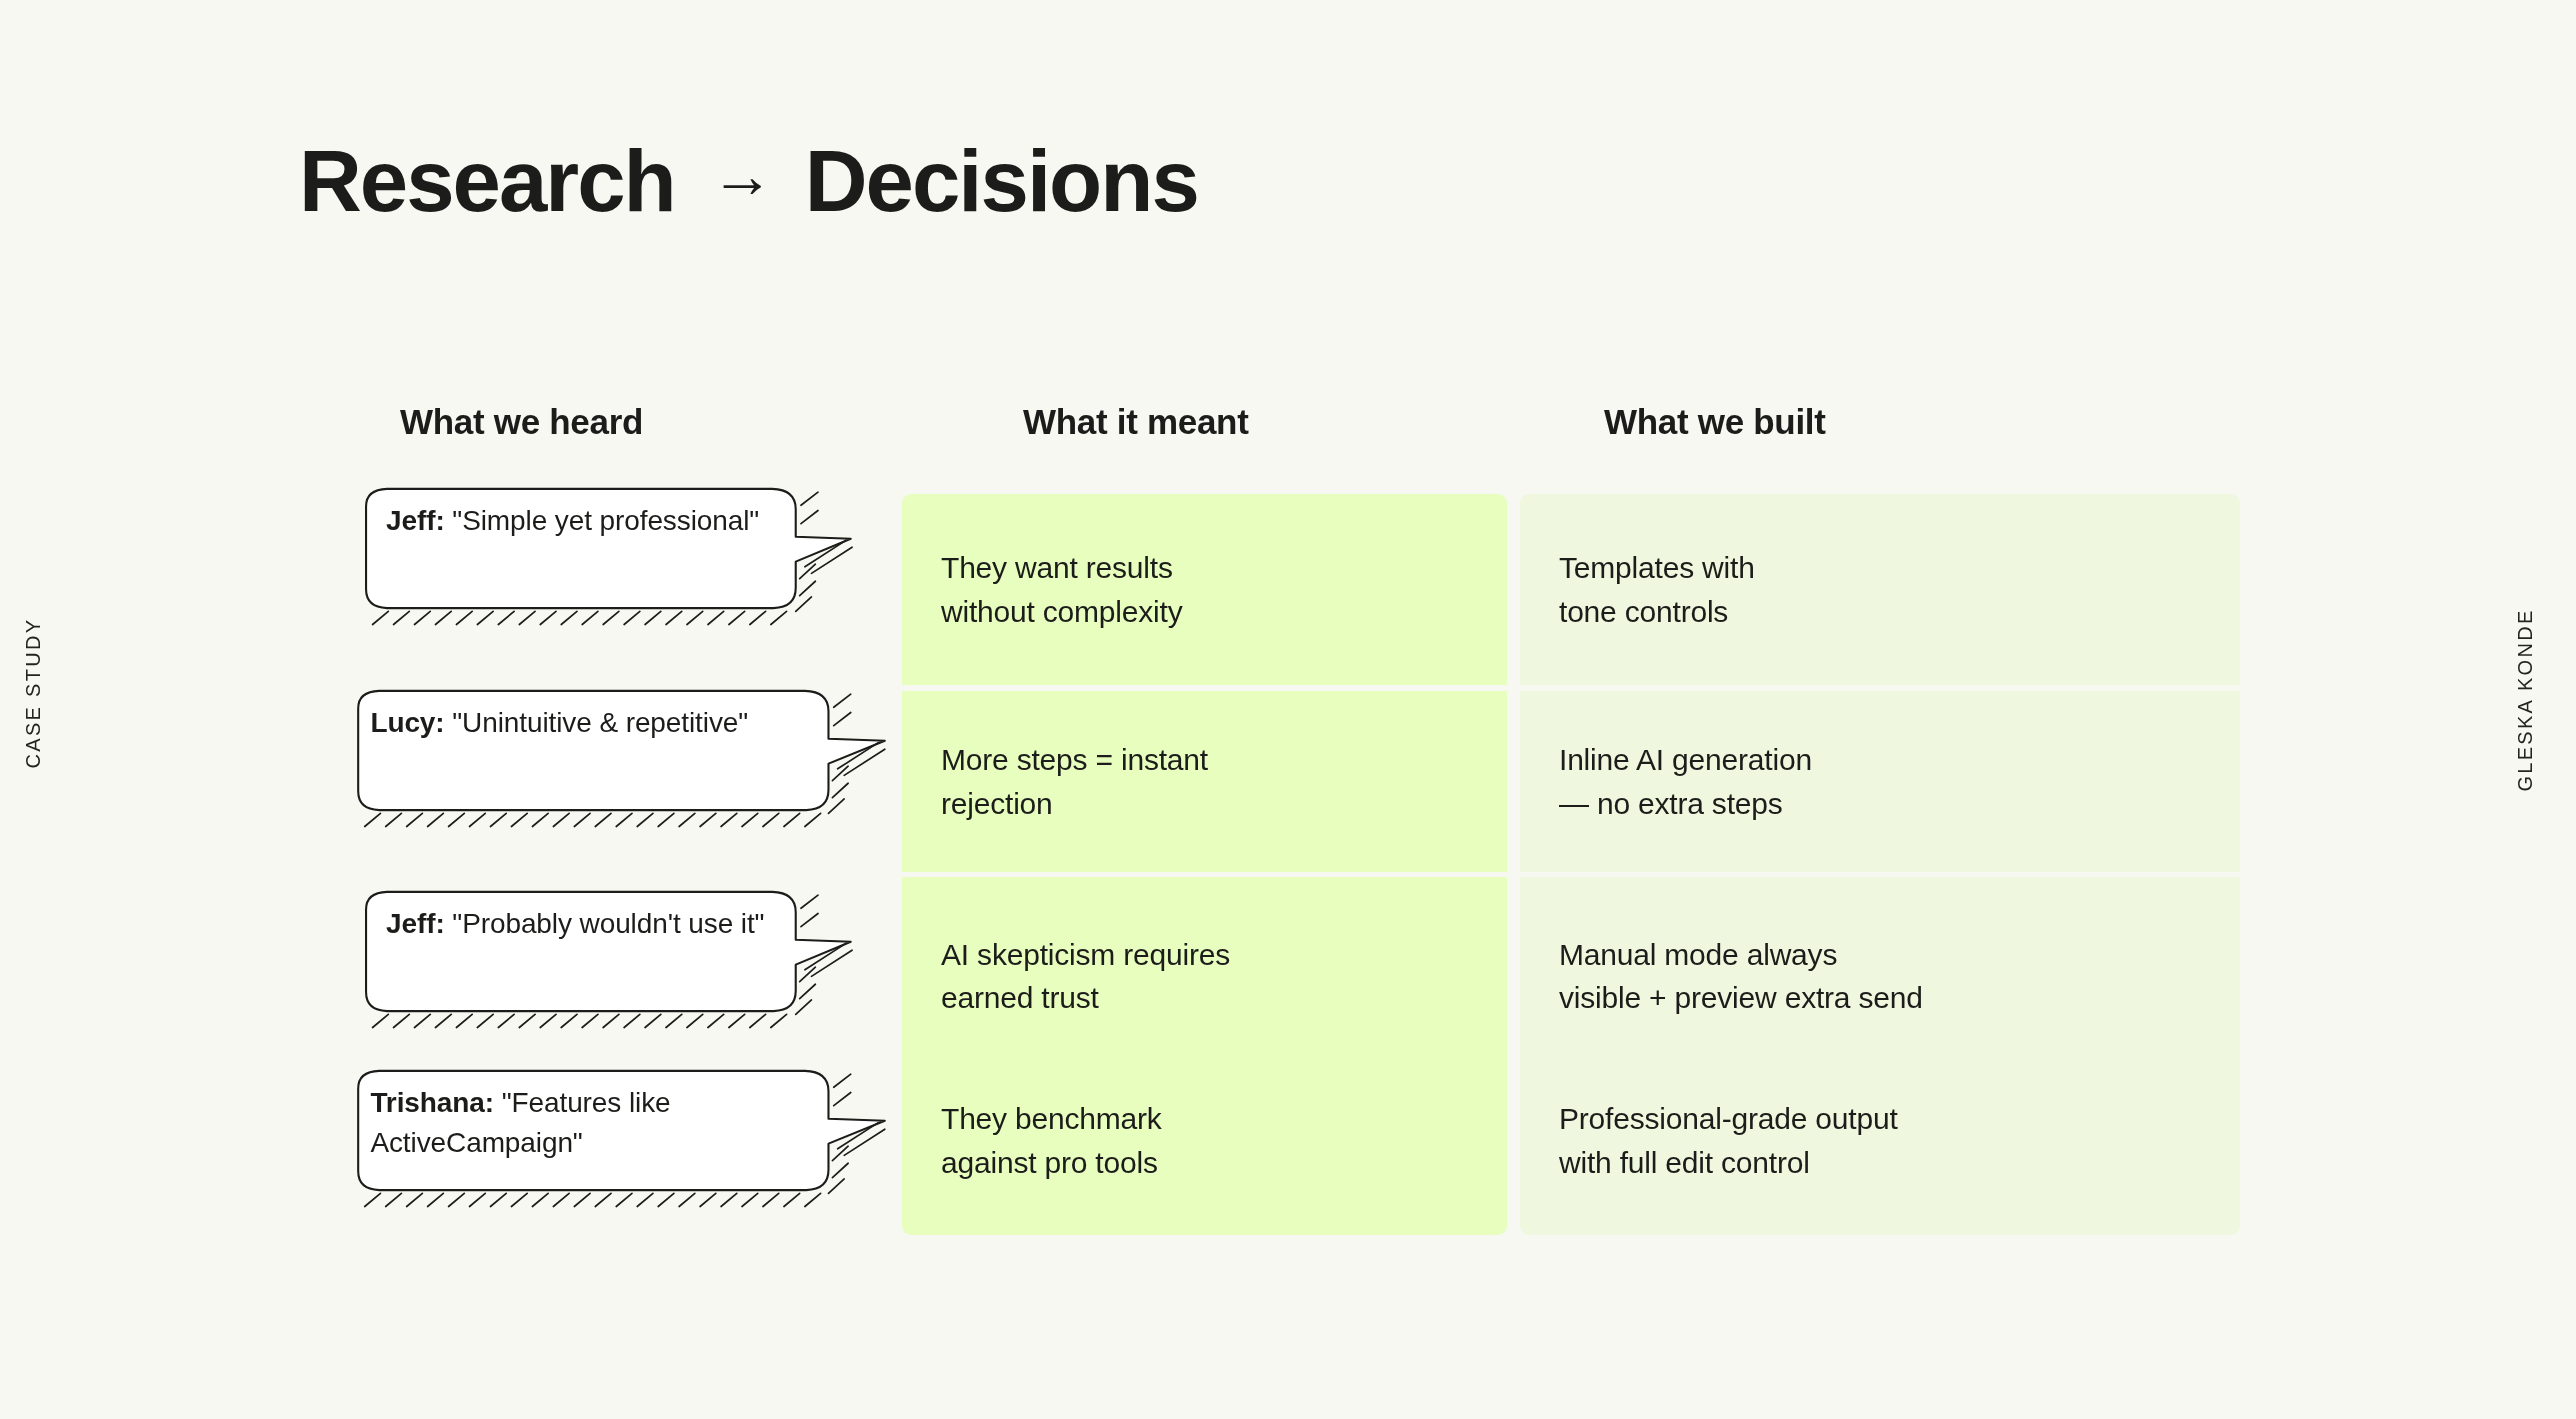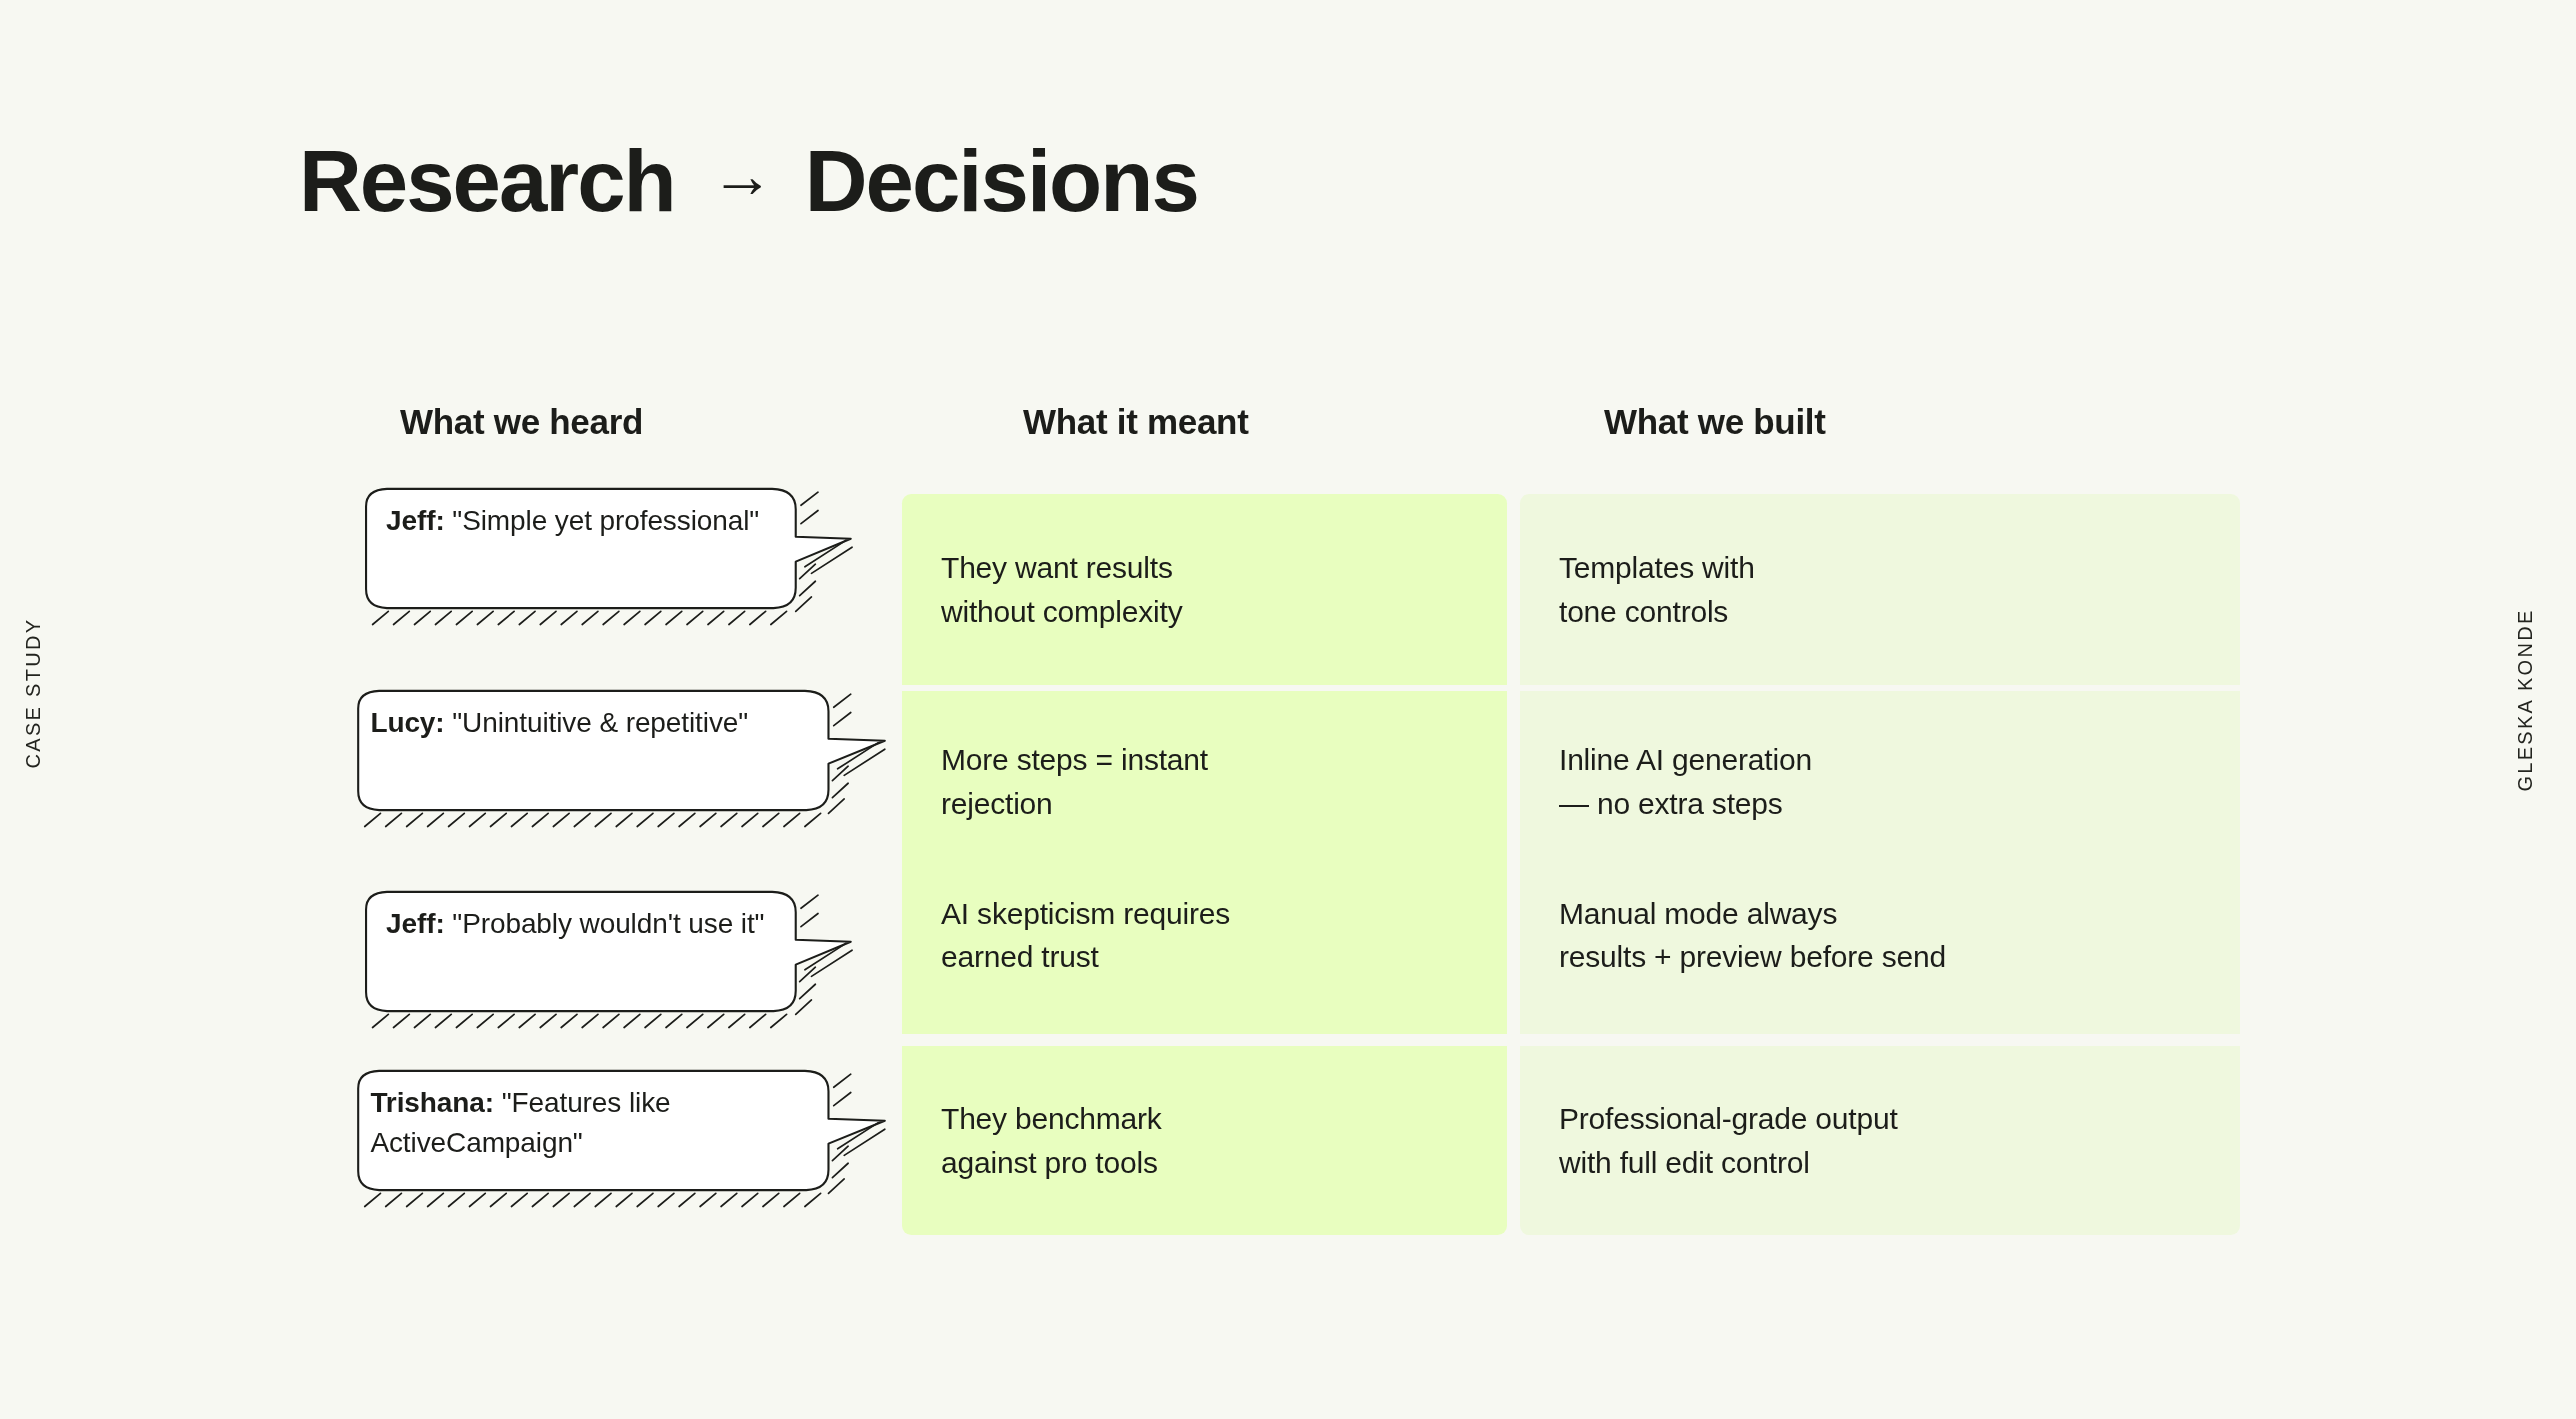--- a/index.html
+++ b/index.html
@@ -125,21 +125,21 @@
     color: #1c1d1a;
     letter-spacing: -0.2px;
   }
   .cell .cell-inner { white-space: pre-line; }
 
   .cell.meant { background: #e8febf; }
   .cell.built { background: #eff8de; }
 
   .cell.r0 { top: 494px;  height: 191px; }
   .cell.r1 { top: 691px; height: 181px; }
-  .cell.r2 { top: 836px; height: 198px; }
+  .cell.r2 { top: 877px; height: 198px; }
   .cell.r3 { top: 1046px; height: 189px; }
 
   .cell.meant { left: 902px; width: 605px; }
   .cell.built { left: 1520px; width: 720px; }
 
   .cell.meant.r0 { border-radius: 9.2px 9.2px 0 0; }
   .cell.built.r0 { border-radius: 9.2px 9.2px 0 0; }
   .cell.meant.r3 { border-radius: 0 0 9.2px 9.2px; }
   .cell.built.r3 { border-radius: 0 0 9.2px 9.2px; }
 </style>
@@ -342,21 +342,21 @@
   <div class="cell built r0">
     <span class="cell-inner">Templates with
 tone controls</span>
   </div>
   <div class="cell built r1">
     <span class="cell-inner">Inline AI generation
 — no extra steps</span>
   </div>
   <div class="cell built r2">
     <span class="cell-inner">Manual mode always
-results + preview before send</span>
+visible + preview extra send</span>
   </div>
   <div class="cell built r3">
     <span class="cell-inner">Professional-grade output
 with full edit control</span>
   </div>
 
 </div>
 
 
 </body></html>

